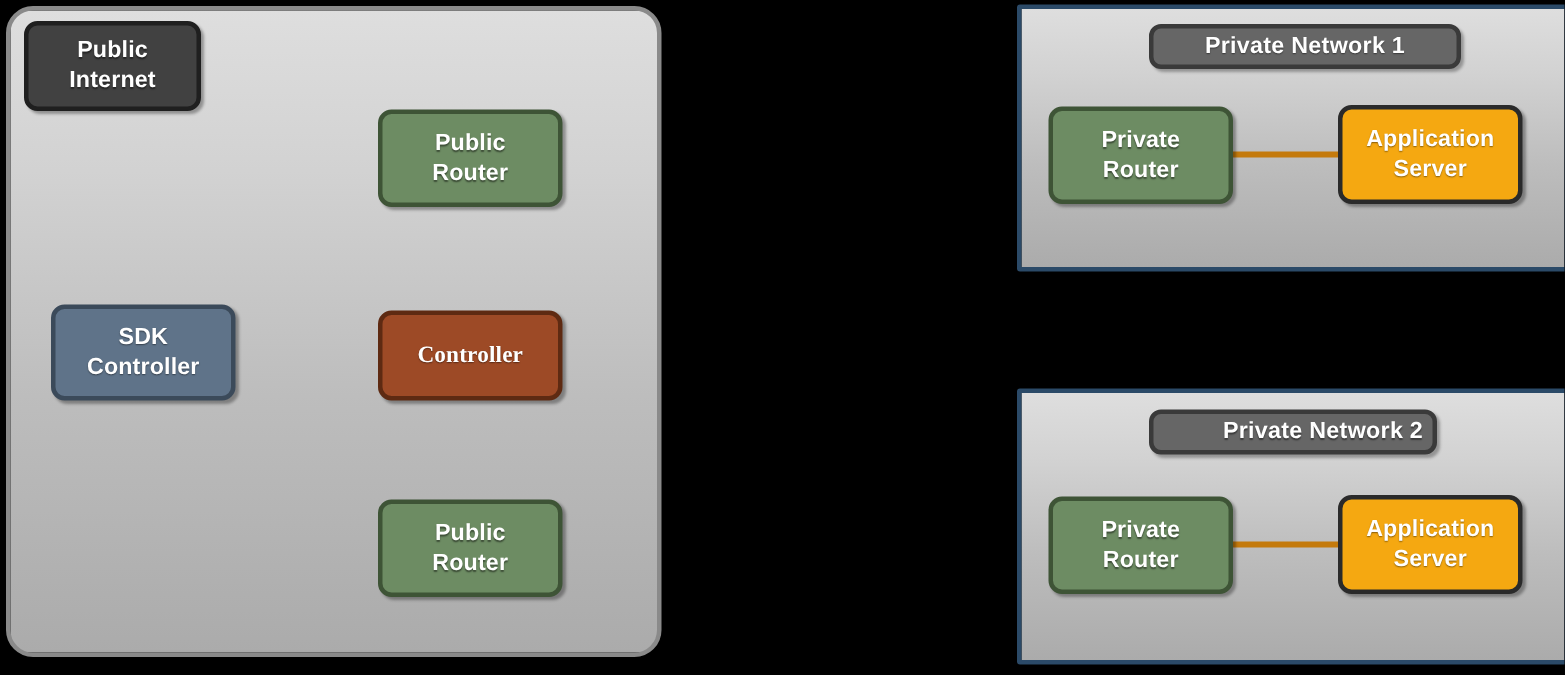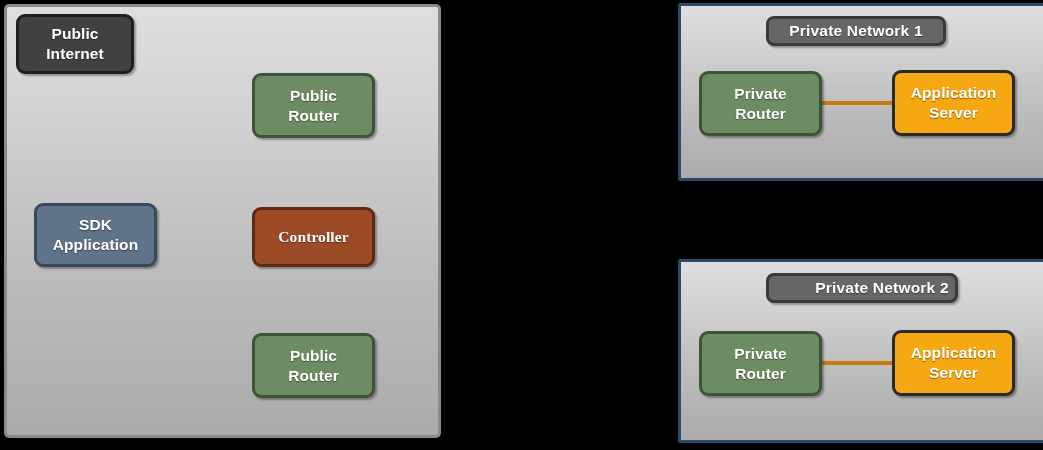--- a/index.html
+++ b/index.html
@@ -21,21 +21,21 @@
     box-sizing: border-box;
     background: linear-gradient(to bottom, #dedede 0%, #d2d2d2 25%, #bdbdbd 60%, #ababab 100%);
   }
 
   #public-cloud-panel {
     left: 4px;
     top: 4px;
     width: 437px;
     height: 434px;
     border: 3px solid #8a8a8a;
-    border-radius: 5px;
+    border-radius: 18px;
     box-shadow: 3px 3px 0 rgba(0,0,0,0.30);
   }
 
   .private-panel {
     border: 3px solid #2b4a68;
     border-radius: 2px;
   }
 
   #private-network-1-panel {
     left: 678px;
@@ -115,37 +115,37 @@
 Internet</span>
   </div>
 
   <div class="node n-green" style="left:245px; top:66px; width:123px; height:65px;">
     <span class="label">Public
 Router</span>
   </div>
 
   <div class="node n-slate" style="left:27px; top:196px; width:123px; height:64px;">
     <span class="label">SDK
-Application</span>
+Controller</span>
   </div>
 
   <div class="node n-rust" style="left:245px; top:200px; width:123px; height:60px;">
     <span class="label">Controller</span>
   </div>
 
   <div class="node n-green" style="left:245px; top:326px; width:123px; height:65px;">
     <span class="label">Public
 Router</span>
   </div>
 
 </div>
 
 <div class="panel private-panel" id="private-network-1-panel">
 
-  <div class="net-title" style="left:85px; top:10px; width:180px; height:30px;">
+  <div class="net-title" style="left:85px; top:10px; width:208px; height:30px;">
     <span>Private Network 1</span>
   </div>
 
   <div class="link" style="left:138px; top:95px; width:76px;"></div>
 
   <div class="node n-green" style="left:18px; top:65px; width:123px; height:65px;">
     <span class="label">Private
 Router</span>
   </div>
 

